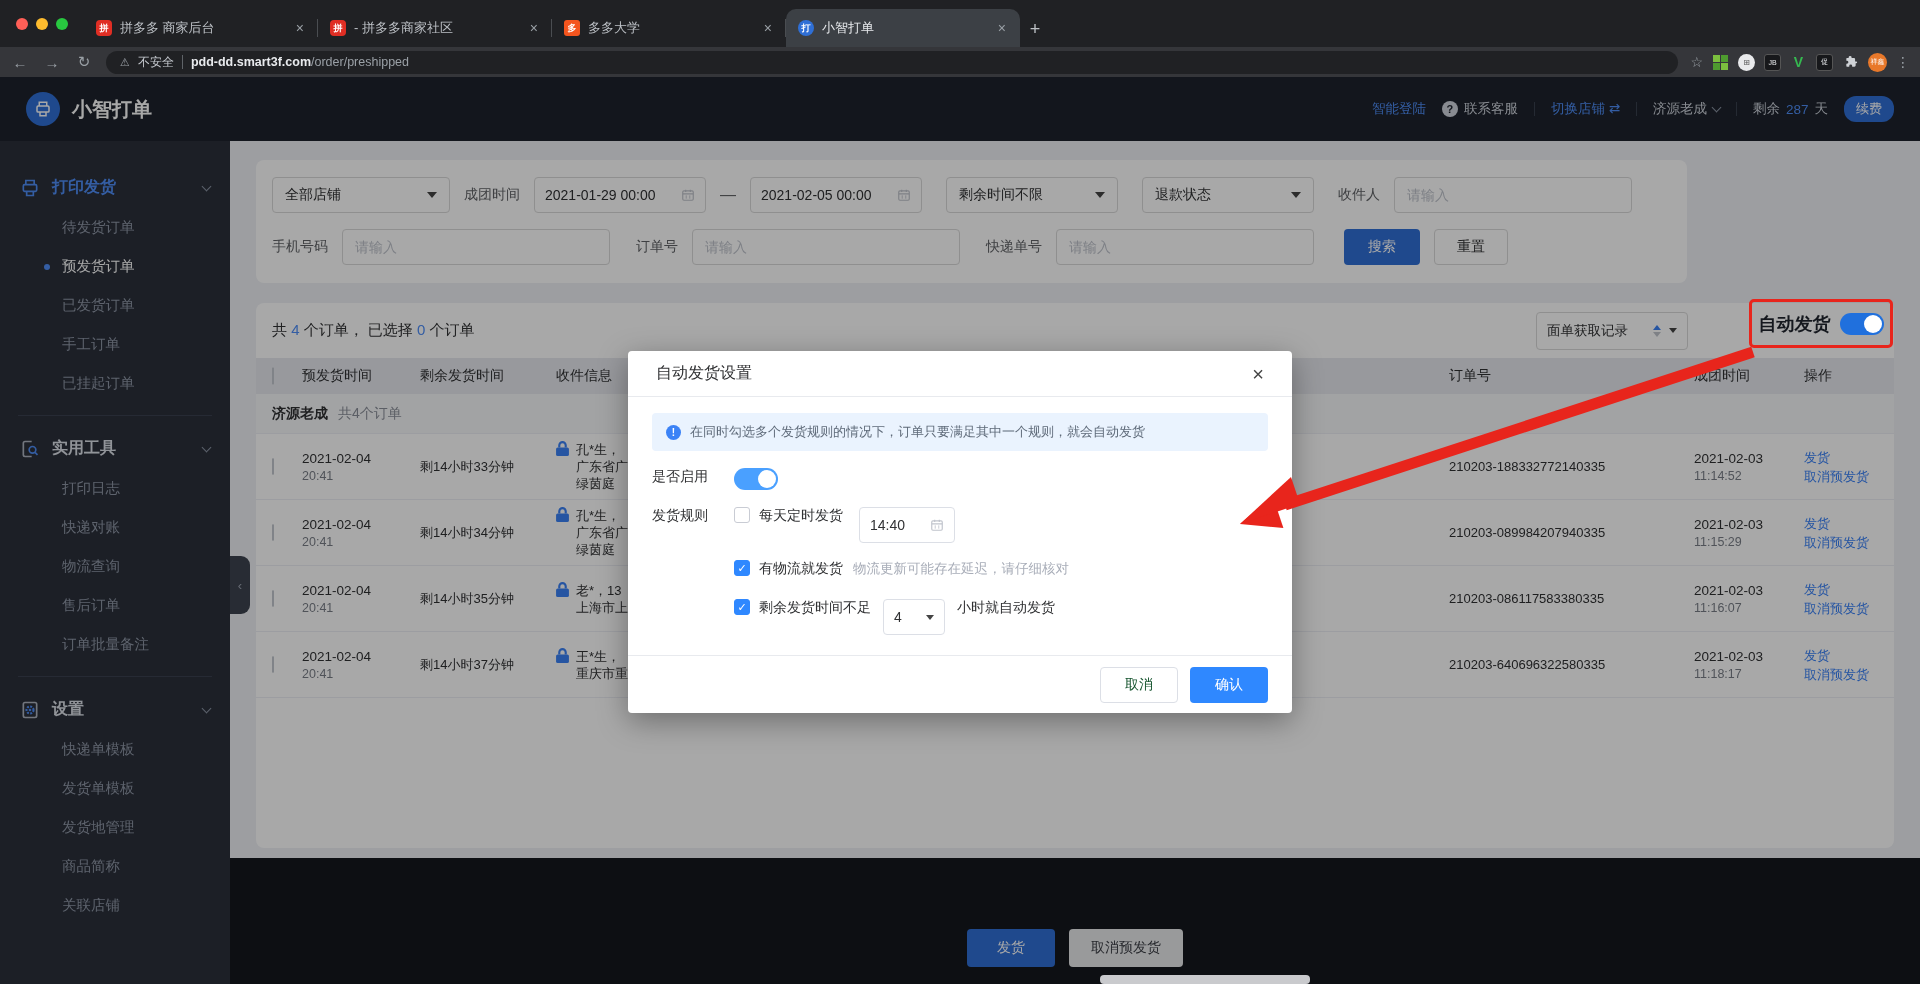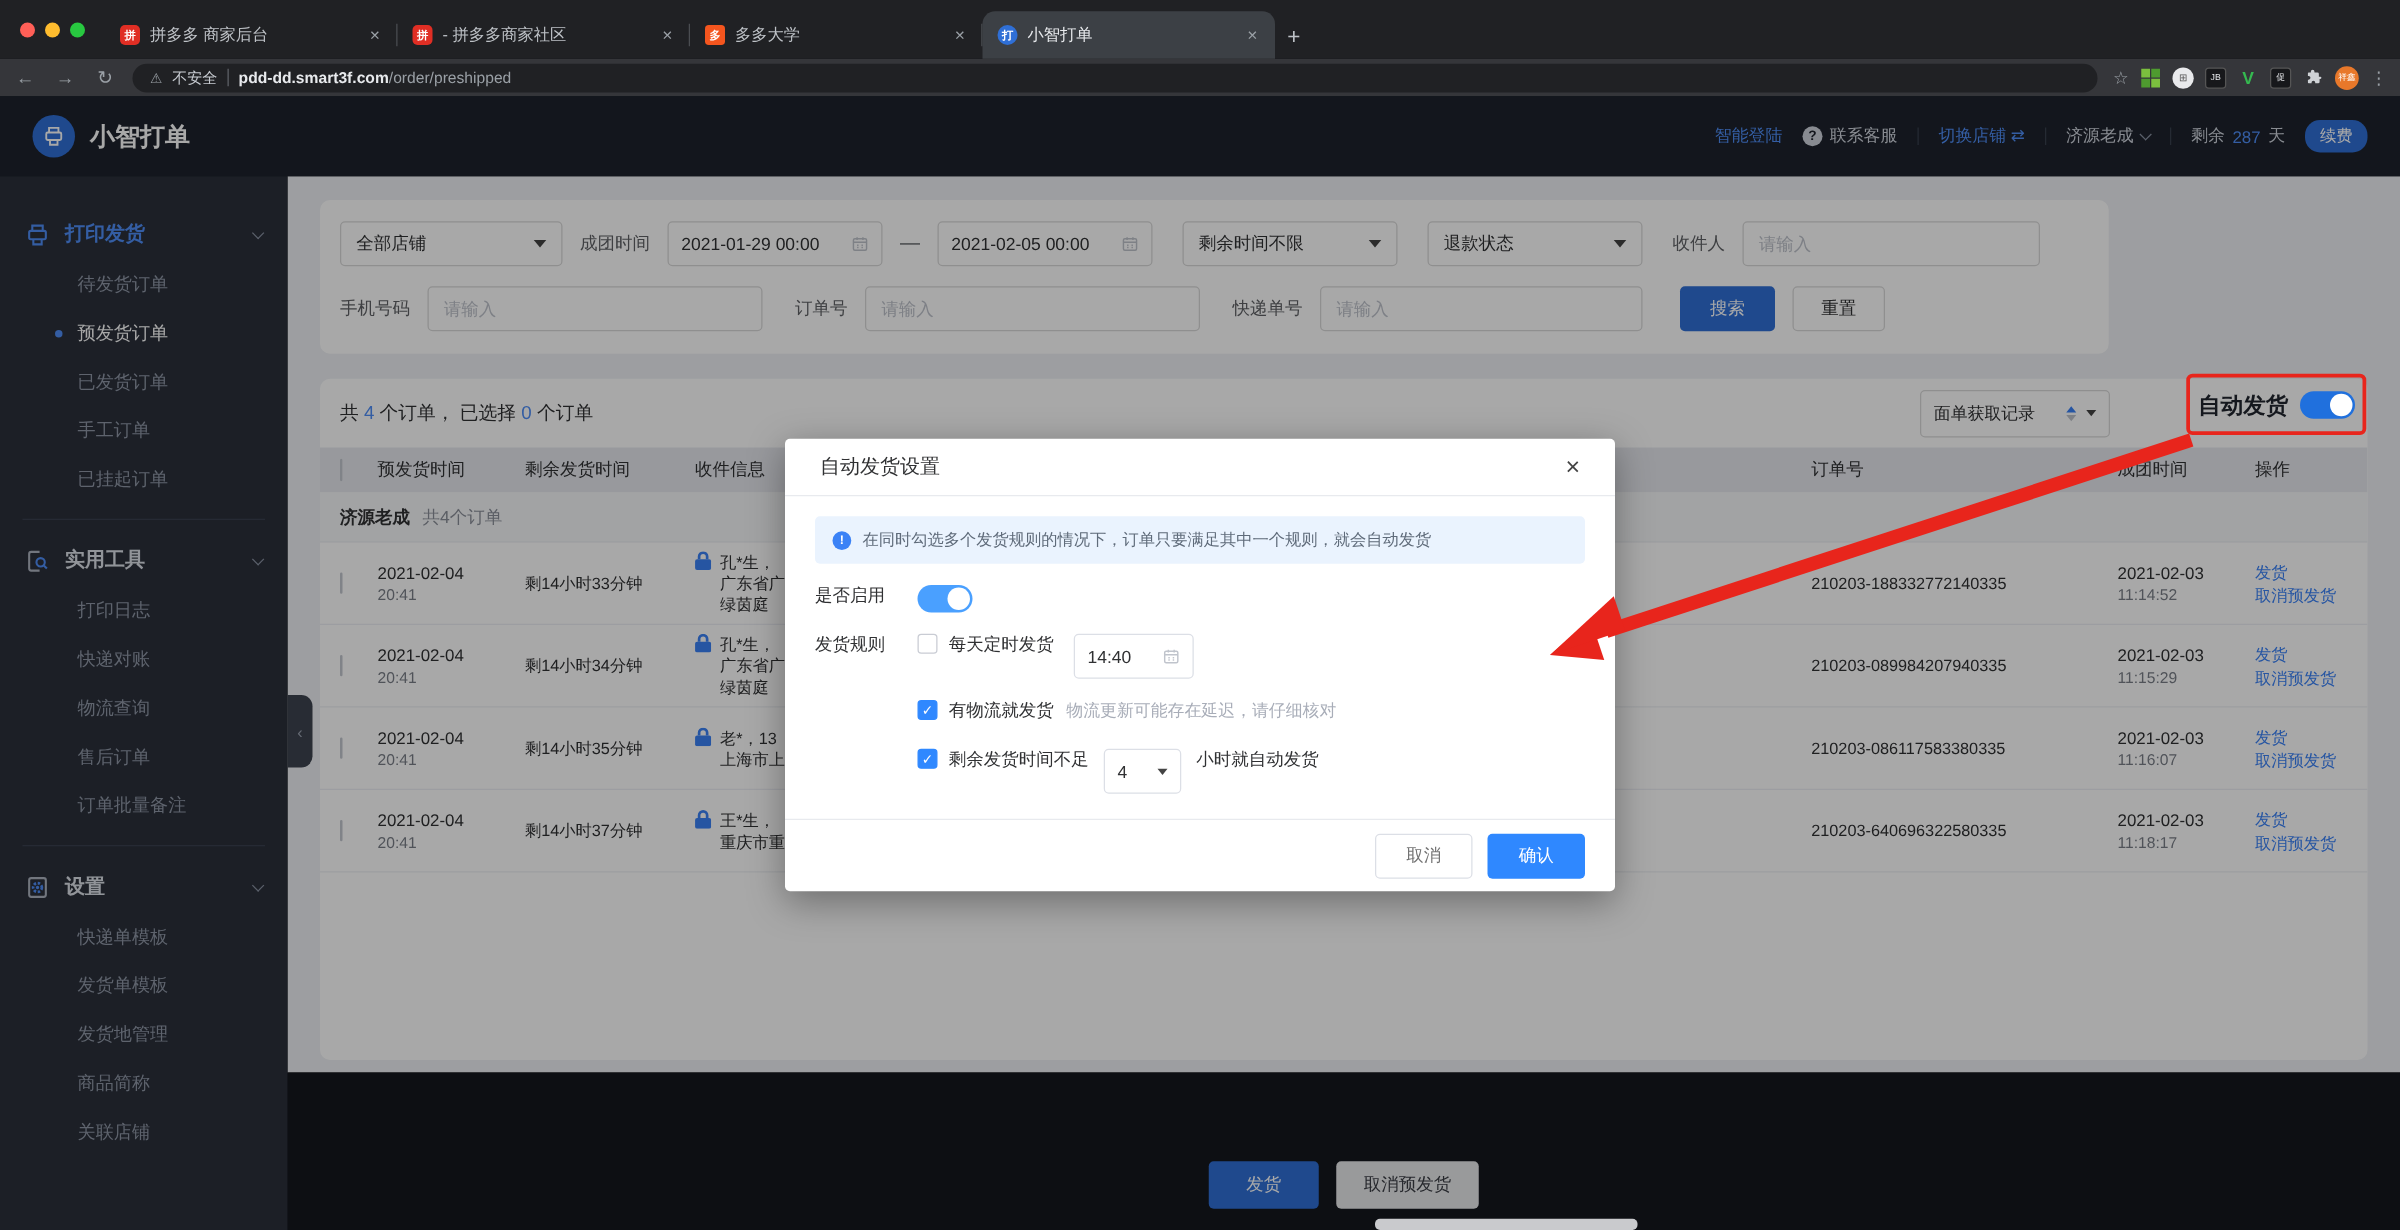--- a/index.html
+++ b/index.html
@@ -128,21 +128,21 @@
   .cb{width:16px;height:16px;border:1px solid #c9ccd4;border-radius:3px;background:#fff;margin-right:9px;flex:none;
     display:flex;align-items:center;justify-content:center;font-size:11px;color:#fff}
   .cb.on{background:#2f88ff;border-color:#2f88ff}
   .time-input{width:96px;height:36px;border:1px solid #dcdfe6;border-radius:4px;display:flex;align-items:center;
     justify-content:space-between;padding:0 10px;margin-left:16px}
   .hour-select{width:62px;height:36px;border:1px solid #dcdfe6;border-radius:4px;display:flex;align-items:center;
     justify-content:space-between;padding:0 10px;margin:0 12px}
   .mnote{color:#a8adb8;margin-left:10px;font-size:13.5px}
   .modal-f{position:absolute;left:0;right:0;bottom:0;height:58px;border-top:1px solid #e8eaee;display:flex;
     align-items:center;justify-content:flex-end;gap:12px;padding:0 24px}
-  .btn.mcancel{width:78px;height:36px;background:#fff;border:1px solid #dcdfe6;color:#737373}
+  .btn.mcancel{width:78px;height:36px;background:#fff;border:1px solid #dcdfe6;color:#14532d}
   .btn.mconfirm{width:78px;height:36px;background:#2f88ff;color:#fff}
   .annot{position:absolute;left:0;top:0;z-index:120;pointer-events:none}
 </style>
 </head>
 <body>
 
 <div class="tabbar">
   <div class="traffic">
     <span class="tl r"></span>
     <span class="tl y"></span>

